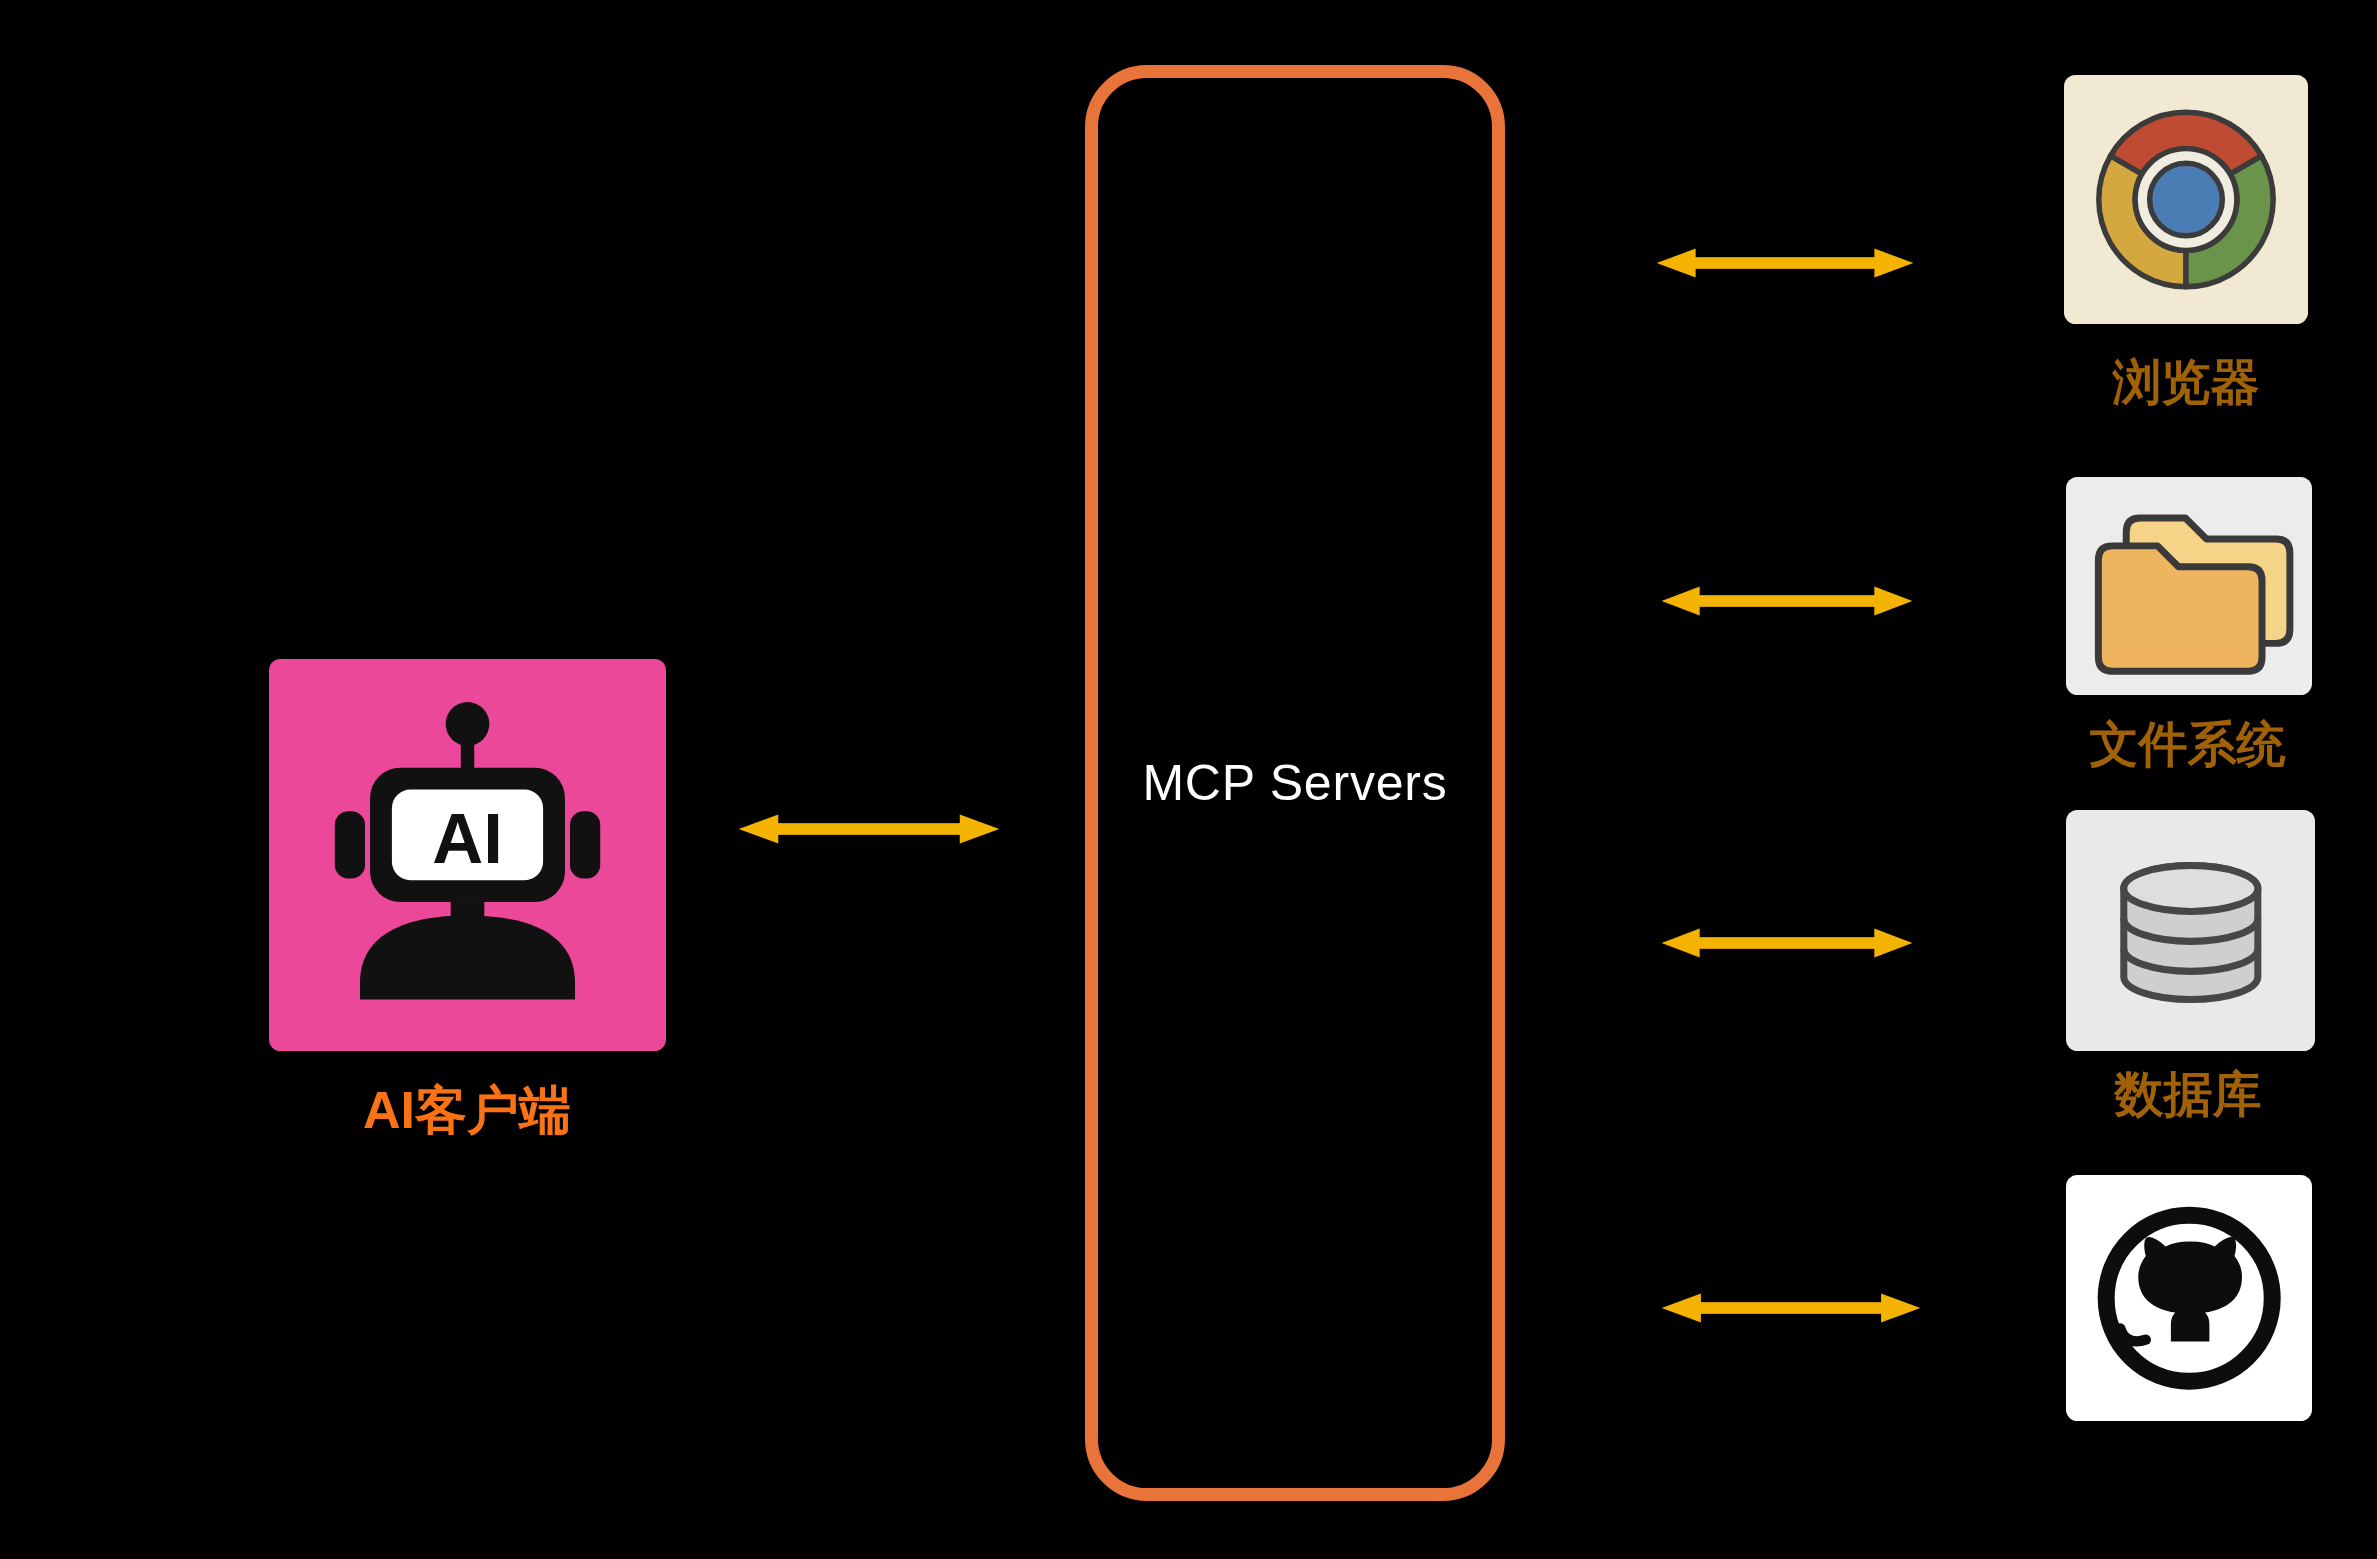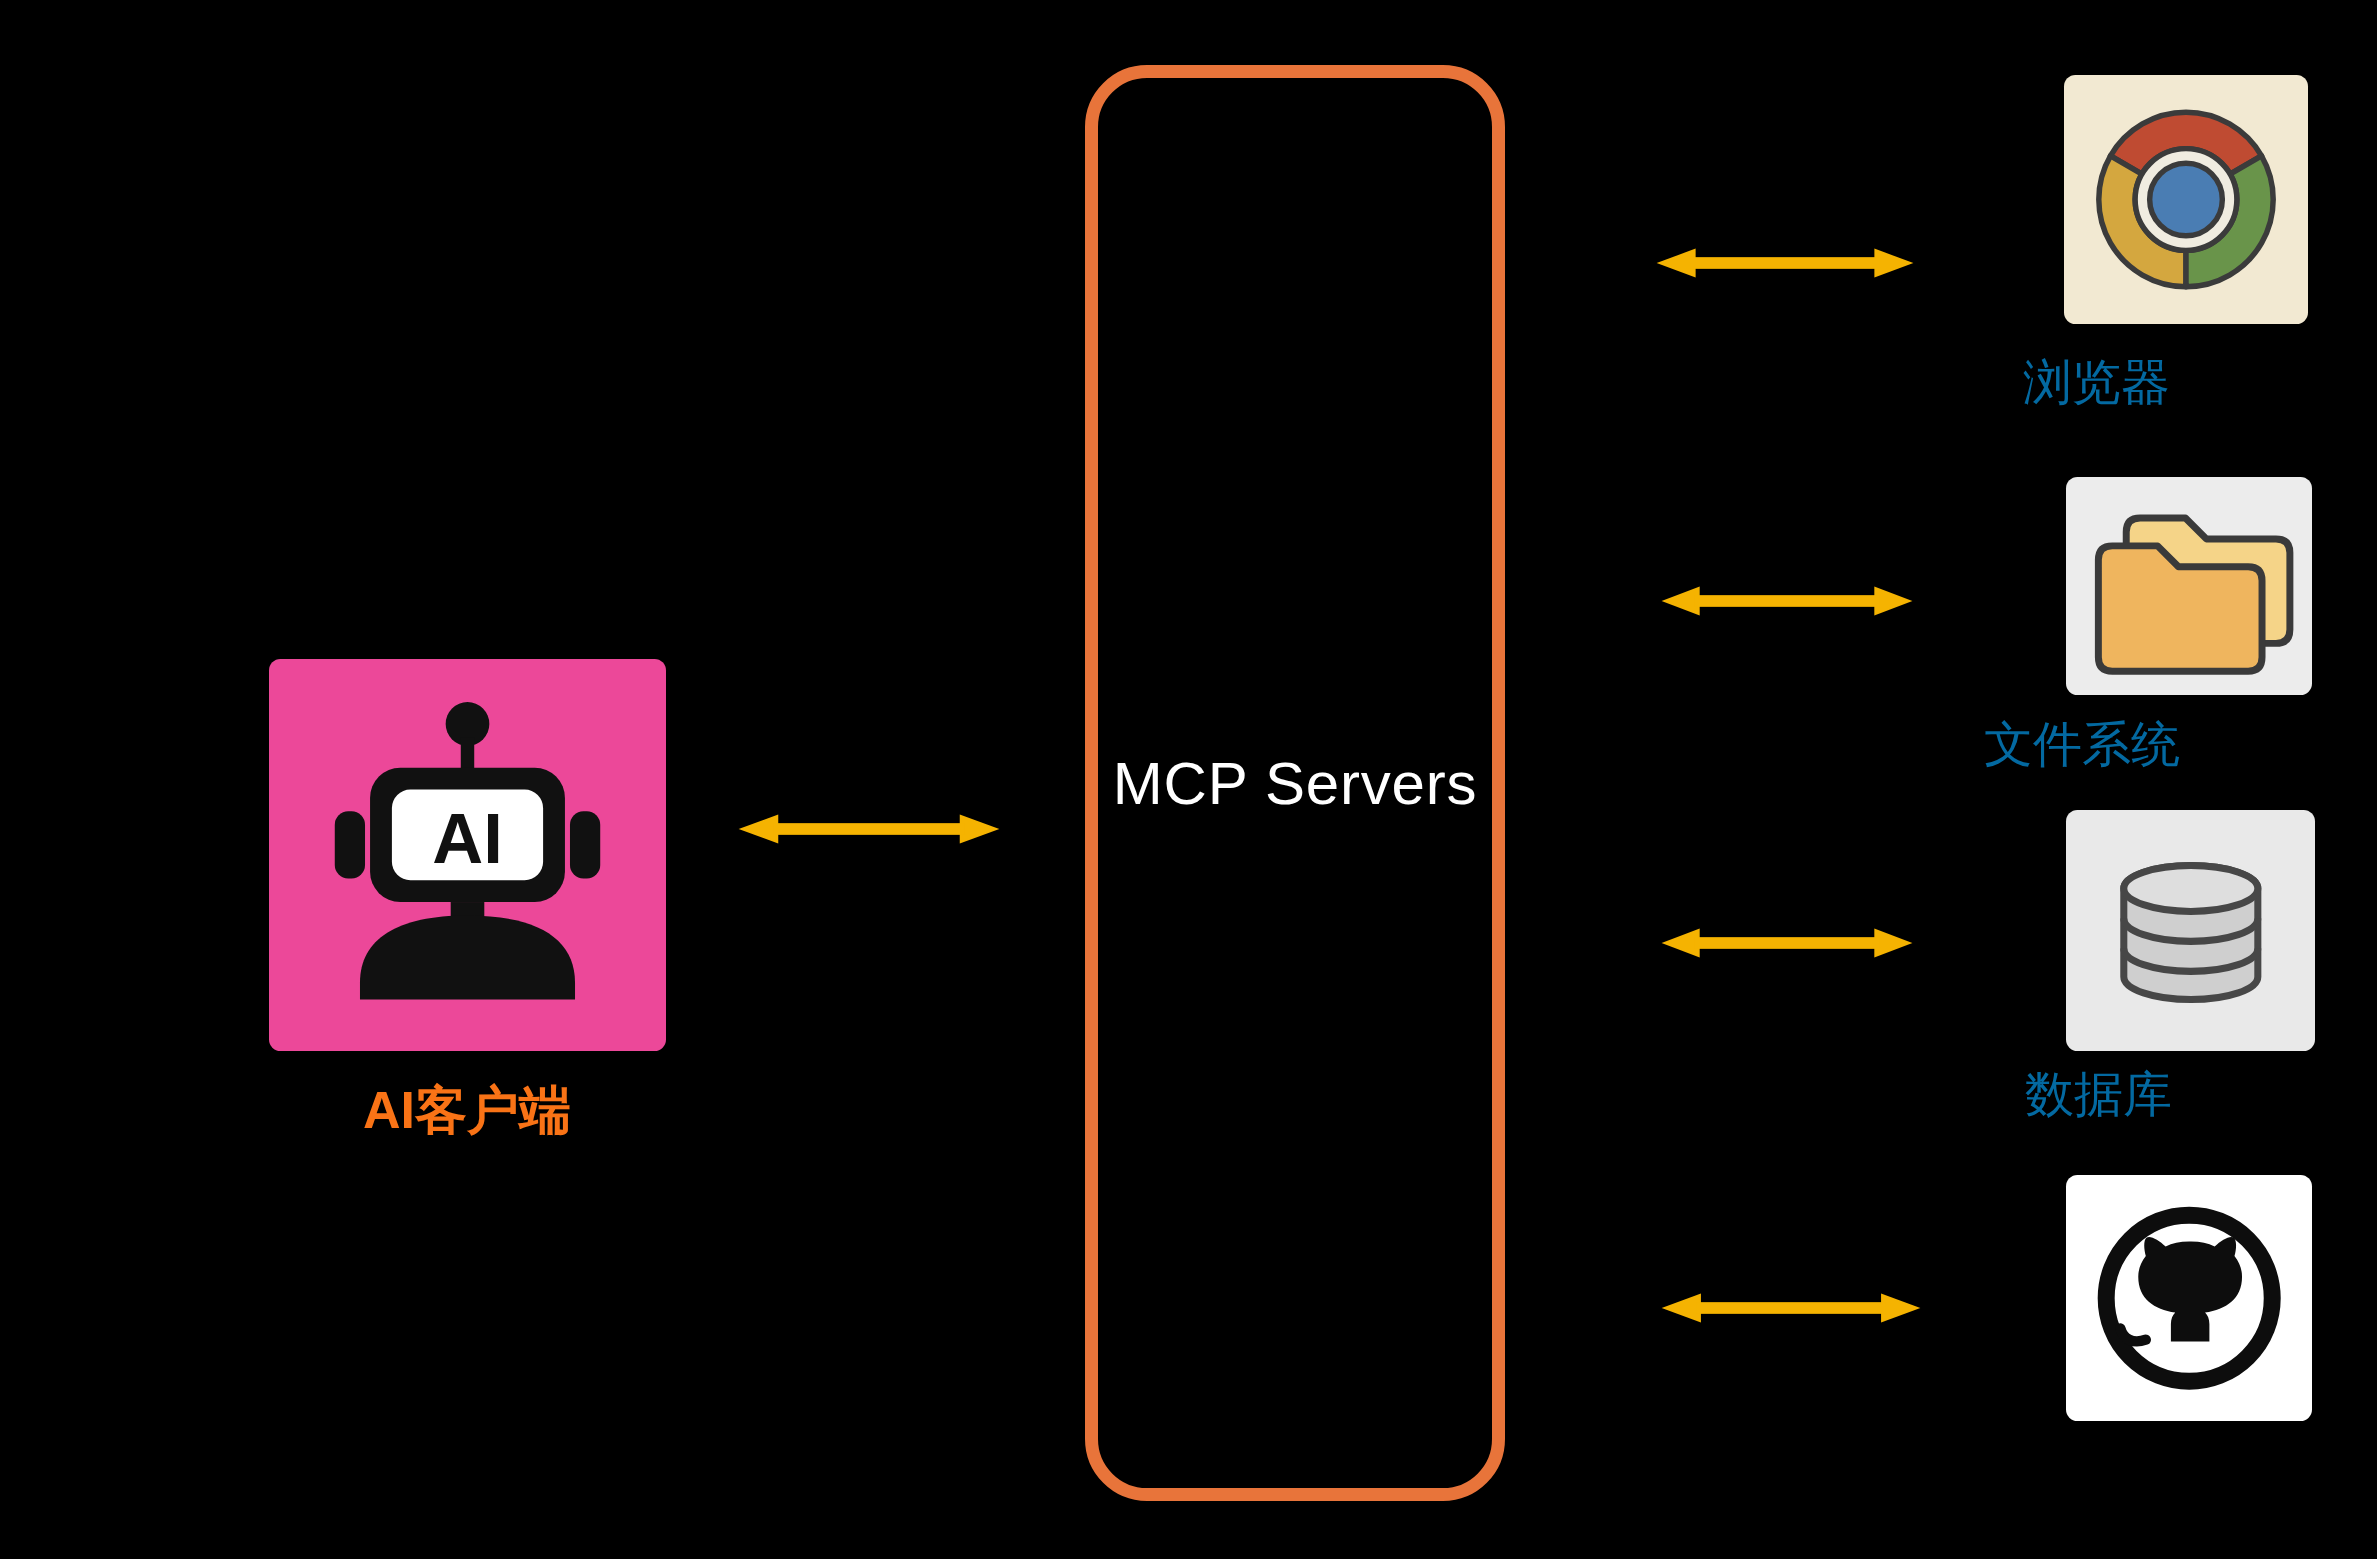--- a/index.html
+++ b/index.html
@@ -44,21 +44,21 @@
     width: 420px; height: 1436px;
     border: 13px solid #E8743A;
     border-radius: 62px;
     background: #000000;
     display: flex;
     align-items: center;
     justify-content: center;
   }
   .hub-label {
     color: #FFFFFF;
-    font-size: 60px;
+    font-size: 50px;
     font-weight: 500;
     letter-spacing: 0.8px;
     white-space: nowrap;
   }
 
   
   .arrow { position: absolute; }
   .arrow svg { display: block; width: 100%; height: 100%; }
   .arrow-client-hub   { left: 737px;  top: 811px;  width: 264px; height: 36px; }
   .arrow-hub-browser  { left: 1655px; top: 245px;  width: 260px; height: 36px; }
@@ -67,24 +67,24 @@
   .arrow-hub-github   { left: 1660px; top: 1290px; width: 262px; height: 36px; }
 
   
   .tile-browser { left: 2064px; top: 75px;   width: 244px; height: 249px; background: #F2E9D2; padding: 13px; }
   .tile-folder  { left: 2066px; top: 477px;  width: 246px; height: 218px; background: #ECECEC; padding: 8.1px; }
   .tile-db      { left: 2066px; top: 810px;  width: 249px; height: 241px; background: #E9E9E9; padding: 14.7px; }
   .tile-github  { left: 2066px; top: 1175px; width: 246px; height: 246px; background: #FFFFFF; padding: 9.8px; }
 
   .server-label {
     position: absolute;
-    color: #0369a1;
+    color: #a16207;
     font-size: 49px;
-    font-weight: 400;
-    text-align: left;
+    font-weight: 700;
+    text-align: center;
     white-space: nowrap;
   }
   .label-browser { left: 2023px; top: 350px;  width: 326px; }
   .label-folder  { left: 1984px; top: 712px;  width: 407px; }
   .label-db      { left: 2025px; top: 1062px; width: 326px; }
   .label-github  { left: 2025px; top: 1441px; width: 326px; }
 
   .robot-screen-text {
     font-family: "Liberation Sans", sans-serif;
     font-weight: 800;

